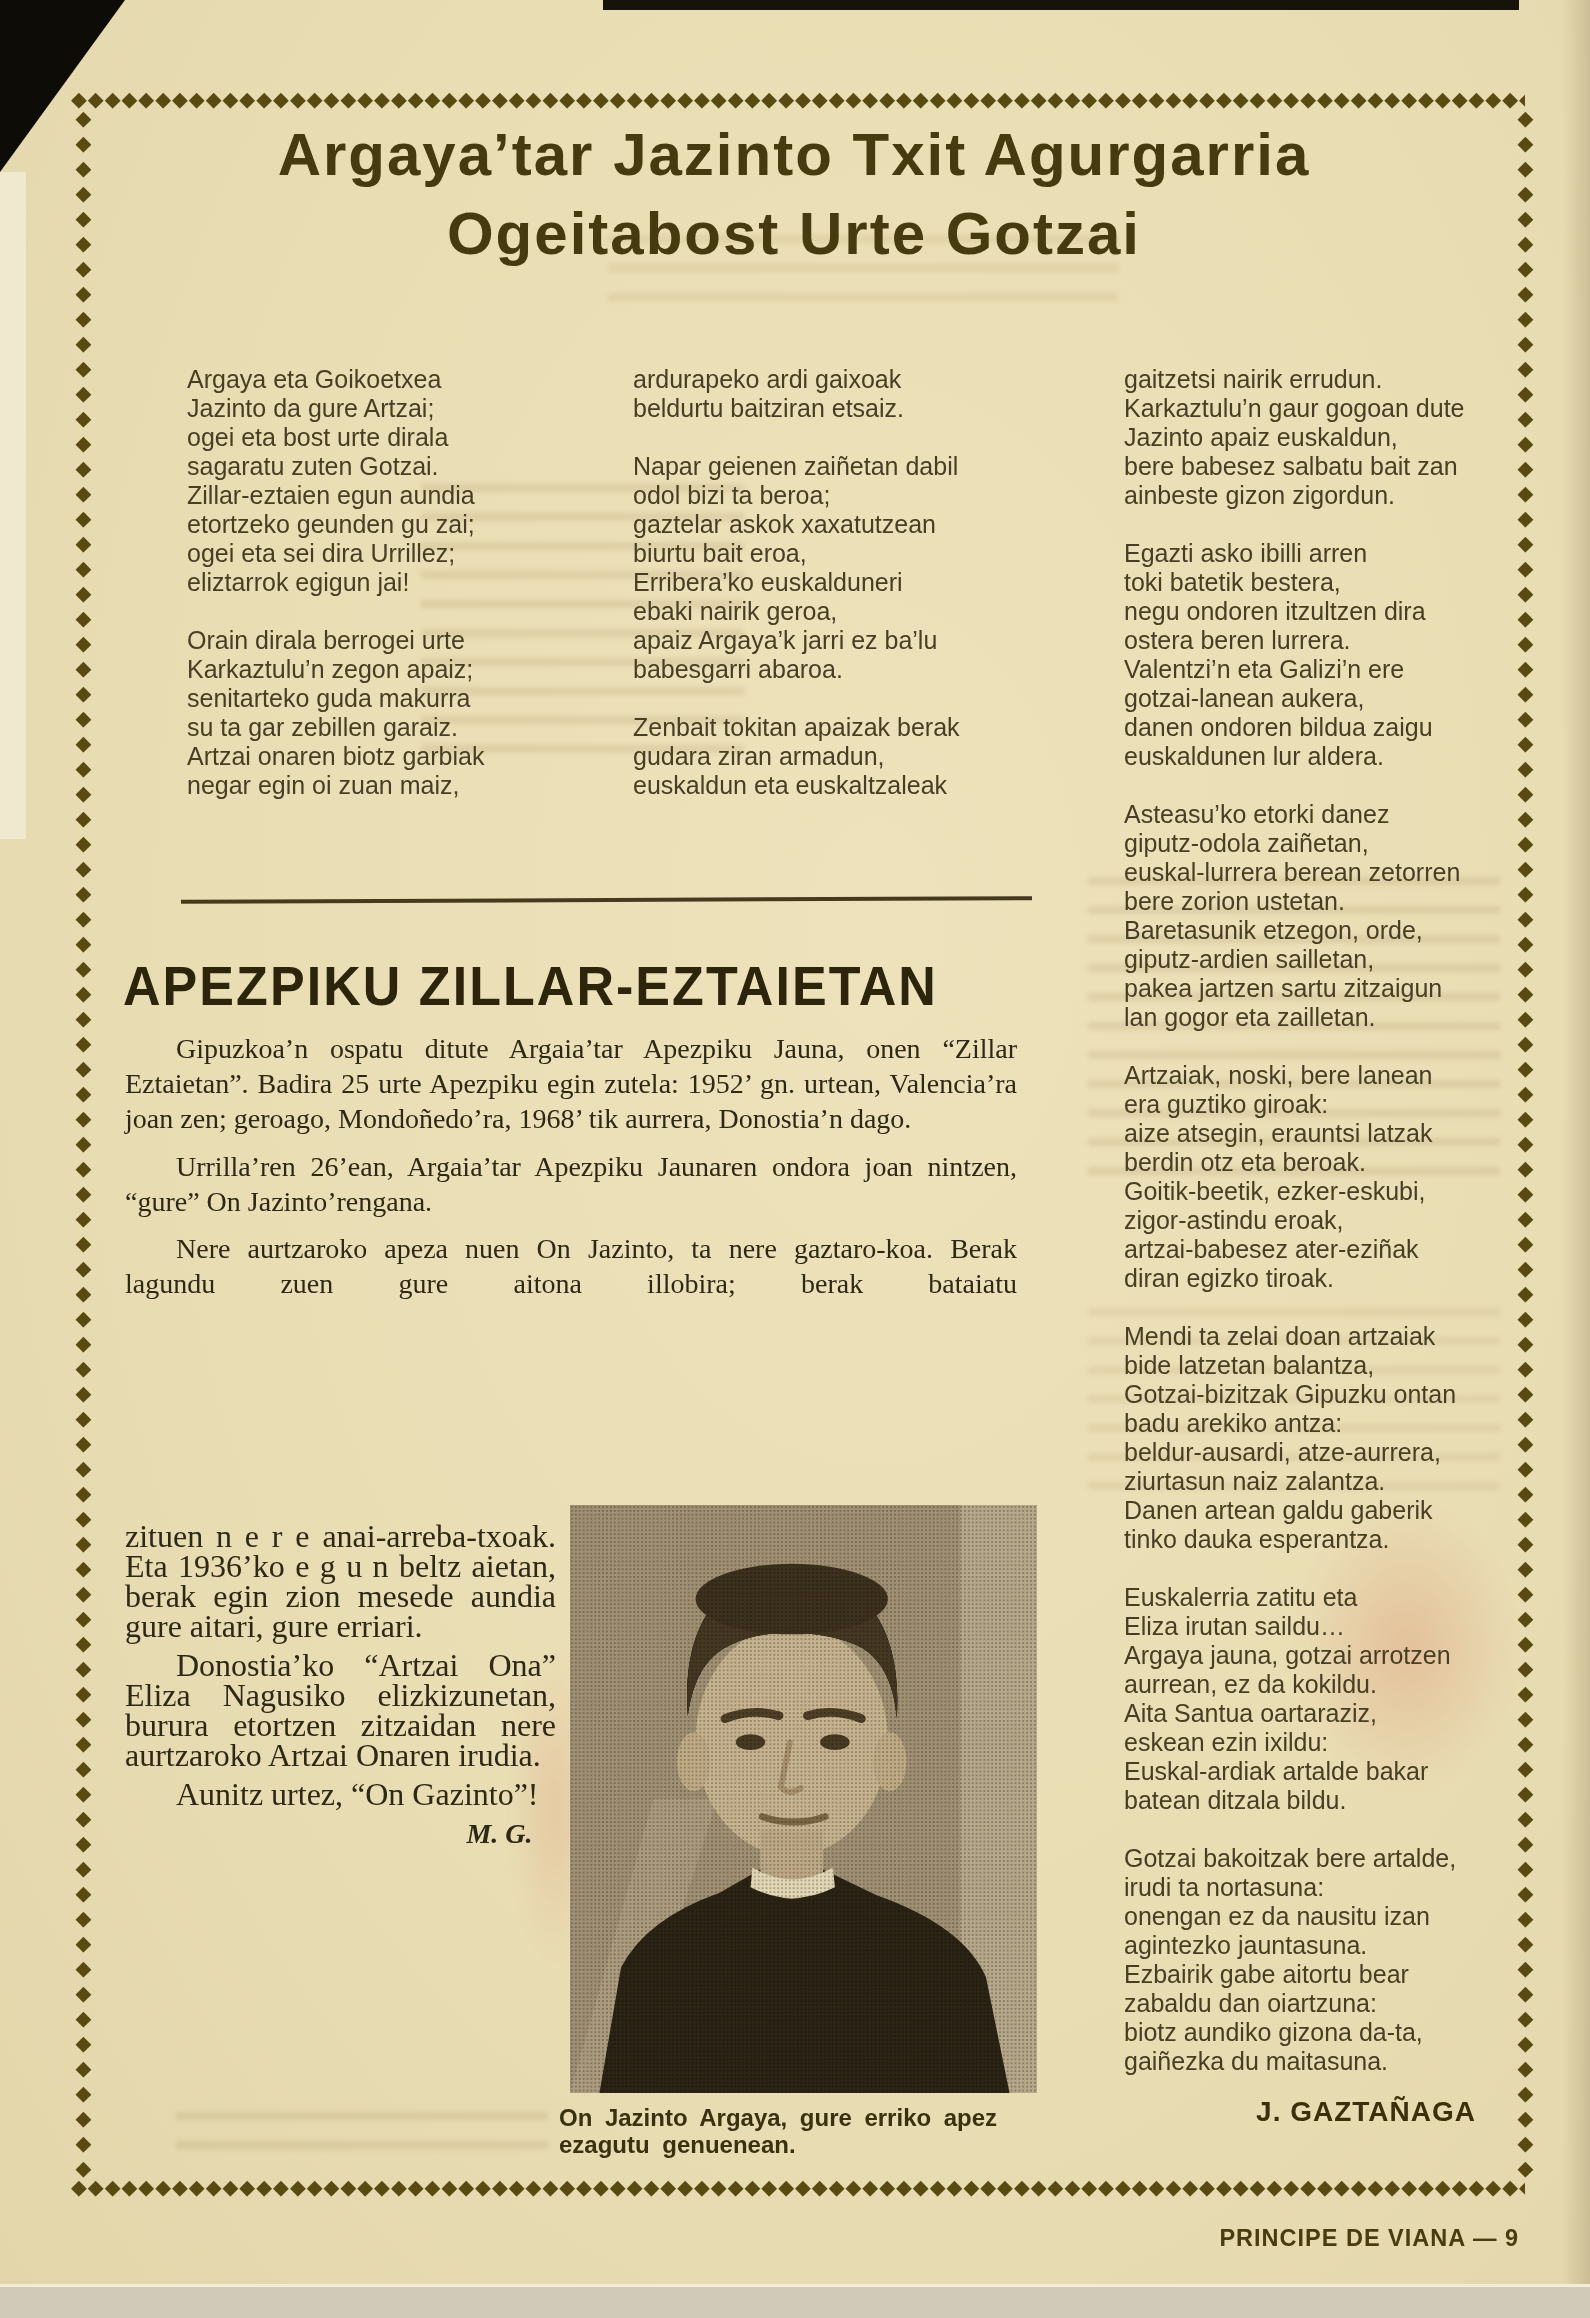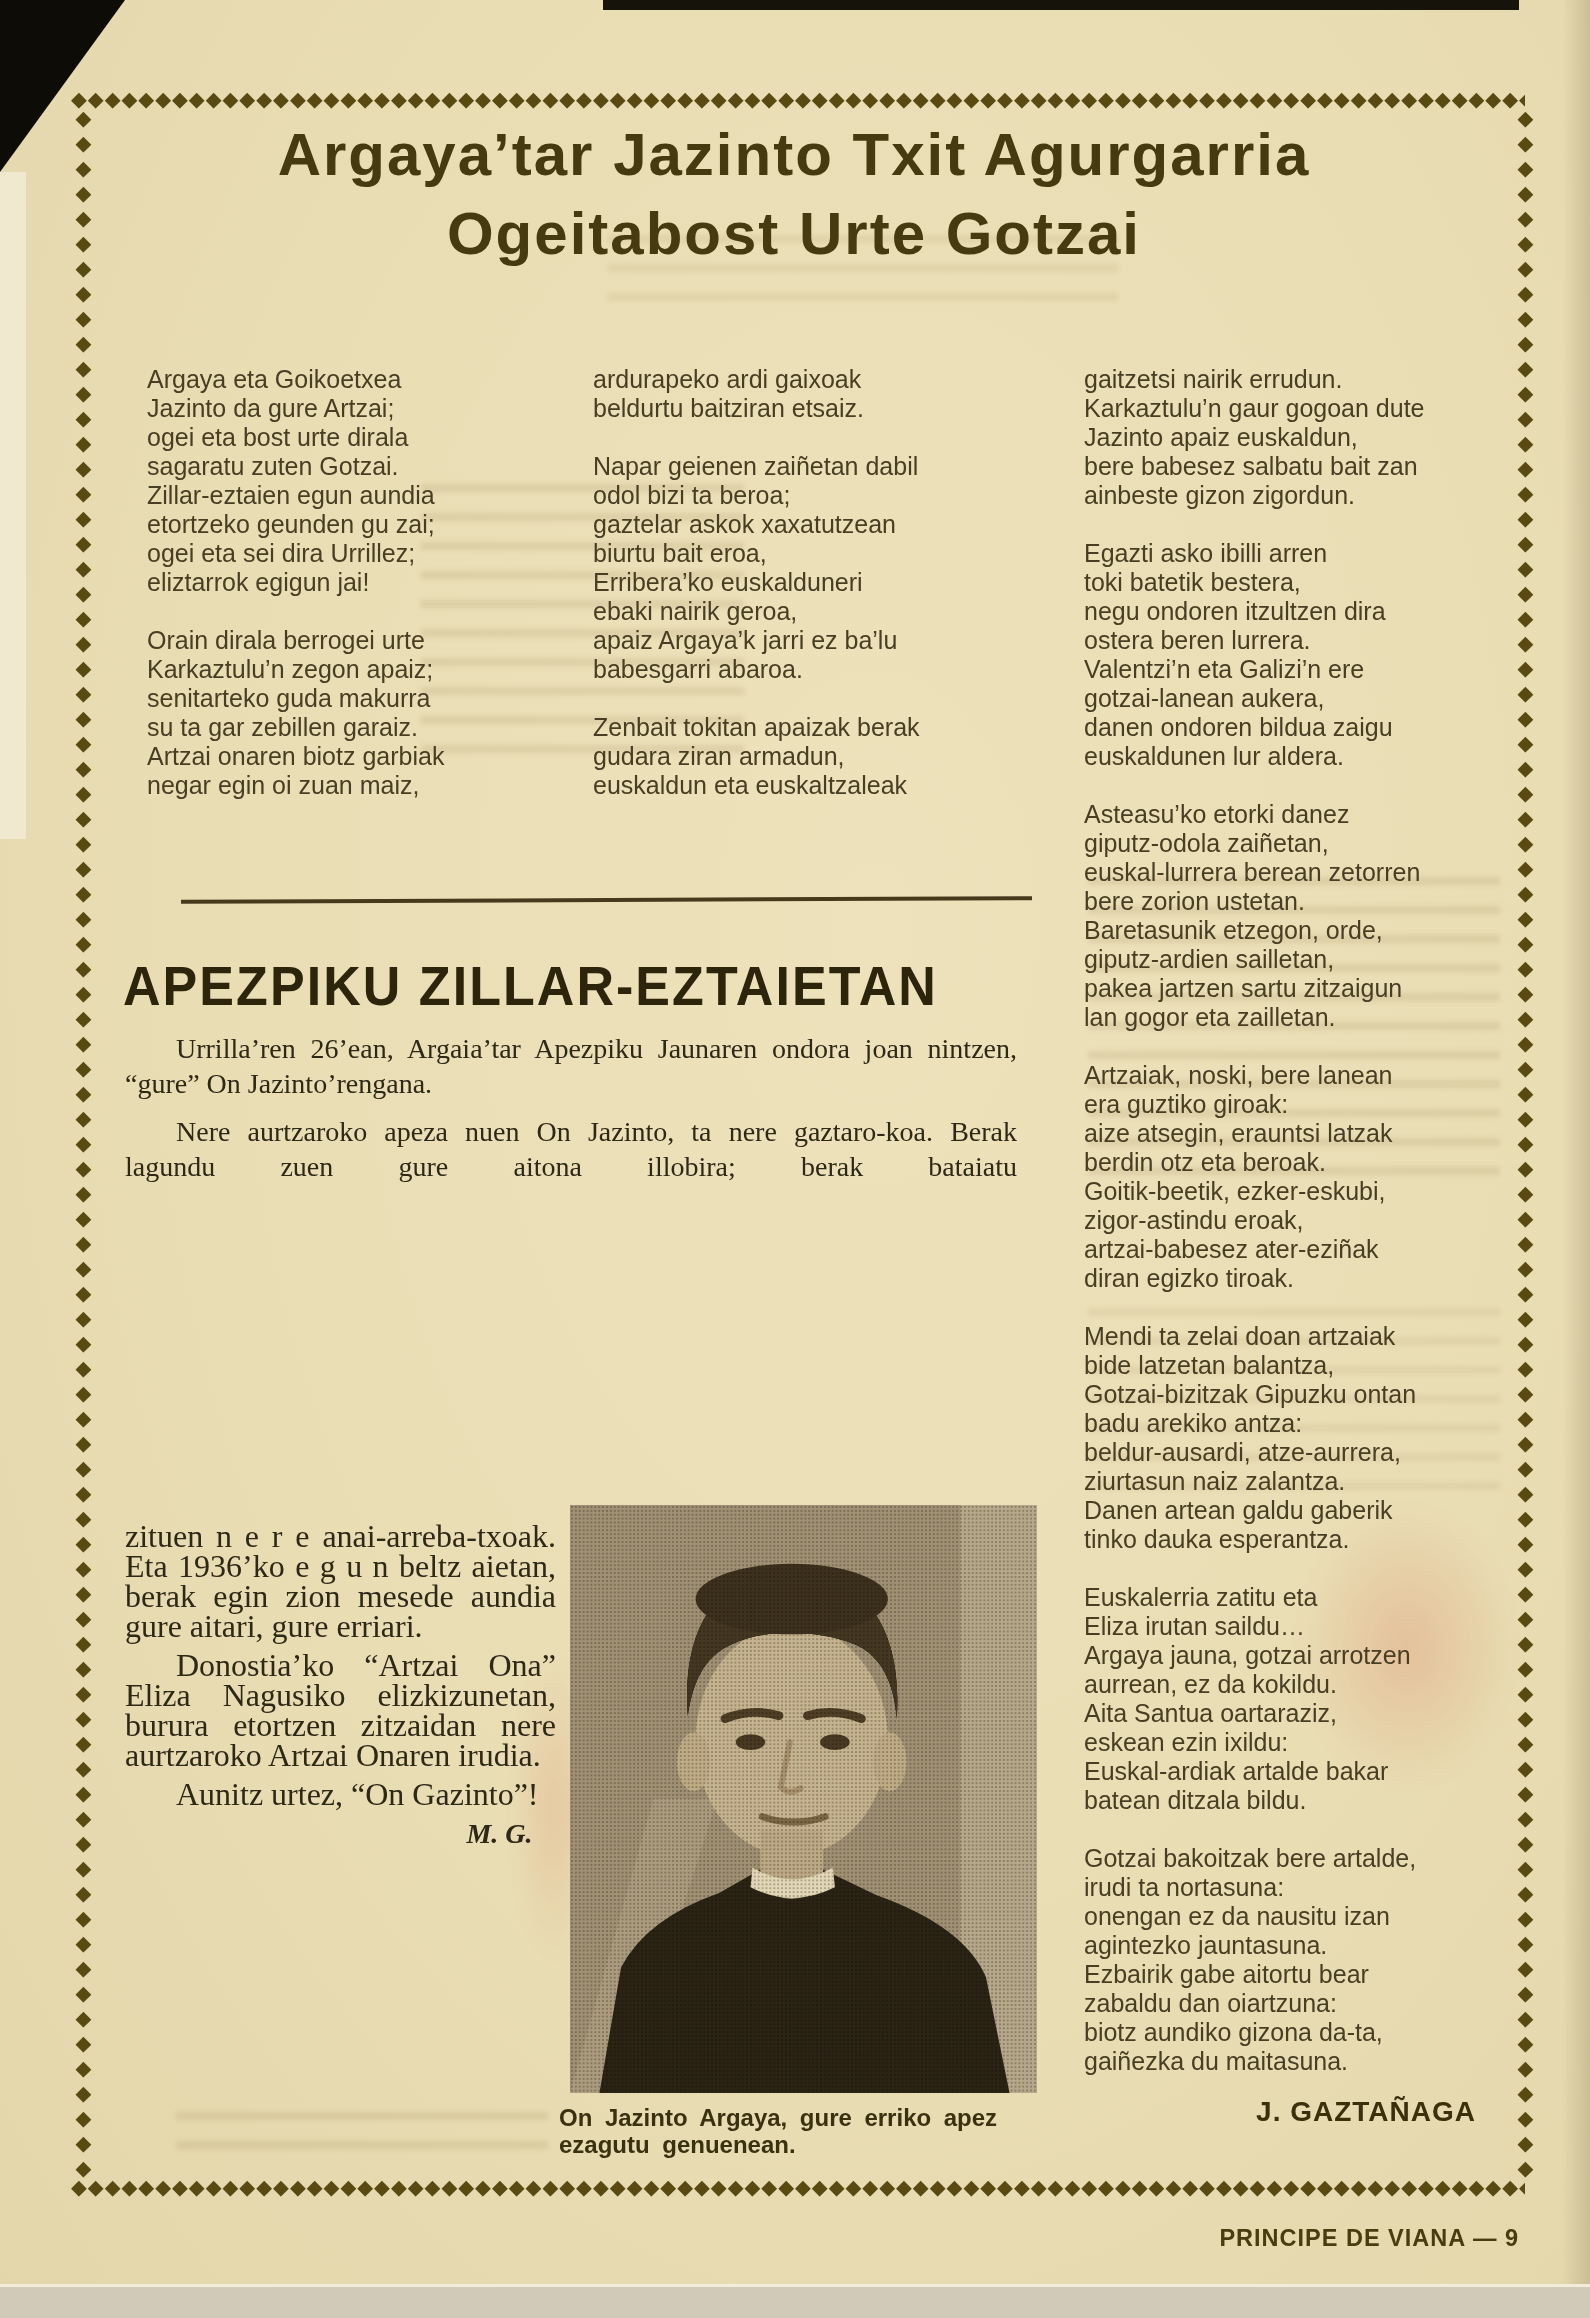--- a/index.html
+++ b/index.html
@@ -36,21 +36,21 @@
   .chain.bottom{left:71px;top:2178px;width:1454px;height:21.6px;}
   .chain.left{left:69px;top:106px;width:23.5px;height:2076px;}
   .chain.right{left:1511px;top:106px;width:23.5px;height:2076px;}
 
   
   .masthead{position:absolute;left:98px;top:120px;width:1392px;text-align:center;color:#463a10;}
   .masthead .l1{font-size:60px;font-weight:bold;letter-spacing:2px;}
   .masthead .l2{font-size:60px;font-weight:bold;letter-spacing:2px;margin-top:9.8px;}
 
   
-  .poem{position:absolute;color:#473e23;}
+  .poem{position:absolute;color:#473e23;margin-left:40px;}
   .poem .pline{font-size:25px;line-height:29px;white-space:nowrap;}
   .poem .pgap{height:29px;}
   .poem.c1{left:147px;top:365px;width:431px;}
   .poem.c2{left:593px;top:365px;width:451px;}
   .poem.c3{left:1084px;top:365px;width:426px;}
   .poem-author{position:absolute;left:1084px;top:2096px;width:392px;text-align:right;
                font-size:28px;font-weight:bold;color:#3a300b;letter-spacing:1px;}
 
   
   .rule{position:absolute;left:181px;top:898px;width:851px;height:3.9px;background:#453a1c;
@@ -204,20 +204,21 @@
       <div class="pline">zabaldu dan oiartzuna:</div>
       <div class="pline">biotz aundiko gizona da-ta,</div>
       <div class="pline">gaiñezka du maitasuna.</div>
     </section>
   <div class="poem-author">J. GAZTAÑAGA</div>
 
   <div class="rule"></div>
   <h2 class="heading">APEZPIKU ZILLAR-EZTAIETAN</h2>
 
   <section class="article">
+    <p class="apara lg indent">Gipuzkoa’n ospatu ditute Argaia’tar Apezpiku Jauna, onen “Zillar Eztaietan”. Badira 25 urte Apezpiku egin zutela: 1952’ gn. urtean, Valencia’ra joan zen; geroago, Mondoñedo’ra, 1968’ tik aurrera, Donostia’n dago.</p>
     <p class="apara lg indent">Urrilla’ren 26’ean, Argaia’tar Apezpiku Jaunaren ondora joan nintzen, “gure” On Jazinto’rengana.</p>
     <p class="apara lg indent flush">Nere aurtzaroko apeza nuen On Jazinto, ta nere gaztaro-koa. Berak lagundu zuen gure aitona illobira; berak bataiatu</p>
   </section>
 
   <section class="narrow">
     <p class="apara sm">zituen n e r e anai-arreba-txoak. Eta 1936’ko e g u n beltz aietan, berak egin zion mesede aundia gure aitari, gure erriari.</p>
     <p class="apara sm indent">Donostia’ko “Artzai Ona” Eliza Nagusiko elizkizunetan, burura etortzen zitzaidan nere aurtzaroko Artzai Onaren irudia.</p>
     <p class="apara sm indent">Aunitz urtez, “On Gazinto”!</p>
     <div class="sig">M. G.</div>
   </section>

